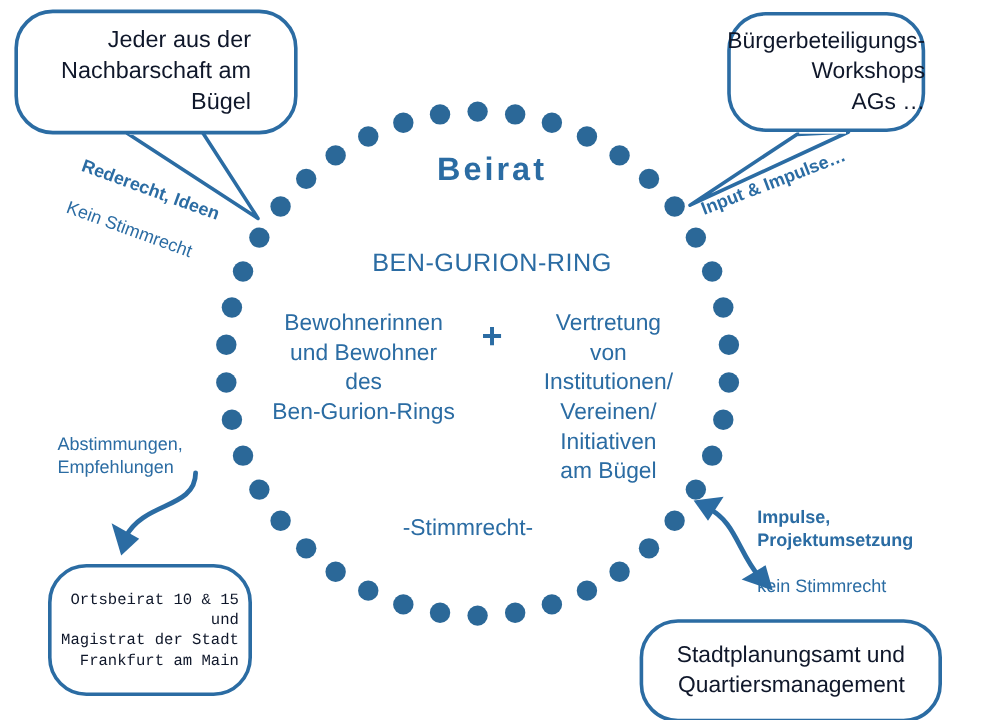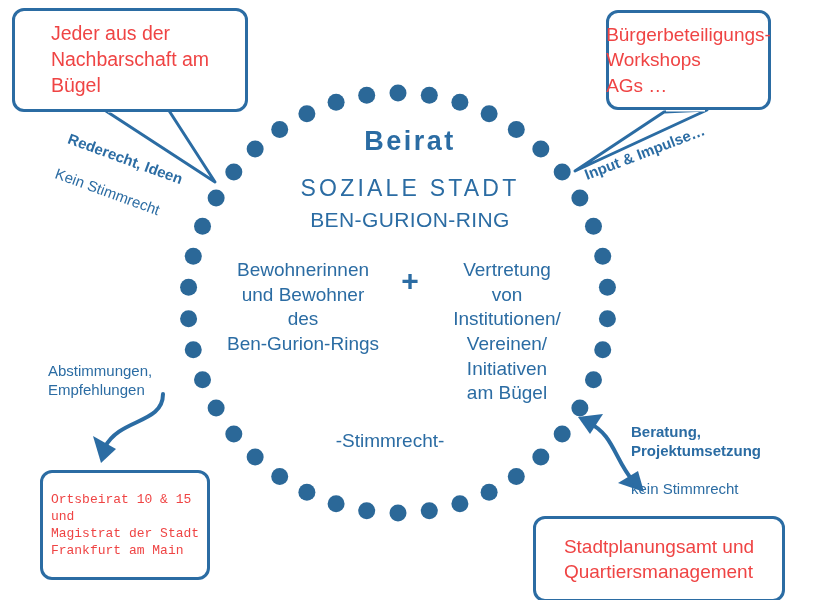--- a/index.html
+++ b/index.html
@@ -7,23 +7,23 @@
     width:820px;height:600px;overflow:hidden;position:relative;
     font-family:"Liberation Sans","DejaVu Sans",sans-serif;
     color:#2b6ca3;
   }
   #stage{position:absolute;inset:0;width:820px;height:600px;}
   svg.layer{position:absolute;left:0;top:0;width:820px;height:600px;overflow:visible;}
 
   
   .box{
     position:absolute;box-sizing:border-box;
-    border:3px solid #2b6ca3;border-radius:12px;background:#ffffff;
+    border:3px solid #2b6ca3;border-radius:32px;background:#ffffff;
     display:flex;align-items:center;justify-content:center;
-    text-align:left;line-height:1.32;color:#ef4444;
+    text-align:right;line-height:1.32;color:#0f172a;
     z-index:3;
   }
   .box .txt{display:block;white-space:pre-line;}
 
   #bubble-neighbourhood{left:12px;top:8px;width:236px;height:104px;font-size:19.5px;}
   #bubble-workshops{left:606px;top:10px;width:165px;height:100px;font-size:19px;}
   #box-ortsbeirat{left:40px;top:470px;width:170px;height:110px;font-size:13px;font-family:Liberation Mono, monospace;}
   #box-stadtplanung{left:533px;top:516px;width:252px;height:86px;font-size:19px;}
 
   
@@ -129,21 +129,20 @@
 
     <path d="M 163,394 C 163,424 120,418 105,447" fill="none" stroke="#2b6ca3" stroke-width="4" stroke-linecap="round"></path>
     <polygon points="101,463 93,436 116,449" fill="#2b6ca3"></polygon>
 
     <path d="M 589,423 C 613,434 615,460 633,481" fill="none" stroke="#2b6ca3" stroke-width="4" stroke-linecap="round"></path>
     <polygon points="578,417 603,414 590,434" fill="#2b6ca3"></polygon>
     <polygon points="644,492 618,483 638,471" fill="#2b6ca3"></polygon>
   </svg>
 
   <div class="center-title" id="title-main">Beirat</div>
-  <div class="center-title" id="title-sub1">SOZIALE STADT</div>
   <div class="center-title" id="title-sub2">BEN-GURION-RING</div>
 
   <div id="stimmrecht">-Stimmrecht-</div>
 
   <div id="center-columns">
     <div class="col" id="col-left">Bewohnerinnen
 und Bewohner
 des
 Ben-Gurion-Rings</div>
     <div id="plus-sign">+</div>
@@ -183,18 +182,18 @@
     <span class="l1">Rederecht, Ideen</span>
     <span class="l2">Kein Stimmrecht</span>
   </div>
 
   <div class="rot-label" id="label-impulse">Input &amp; Impulse…</div>
 
   <div class="flat-label" id="label-abstimmungen">Abstimmungen,
 Empfehlungen</div>
 
   <div class="flat-label" id="label-beratung">
-    <span style="white-space:pre-line;display:block;">Beratung,
+    <span style="white-space:pre-line;display:block;">Impulse,
 Projektumsetzung</span>
     <span class="sub">kein Stimmrecht</span>
   </div>
 
 </div>
 
 </body></html>

